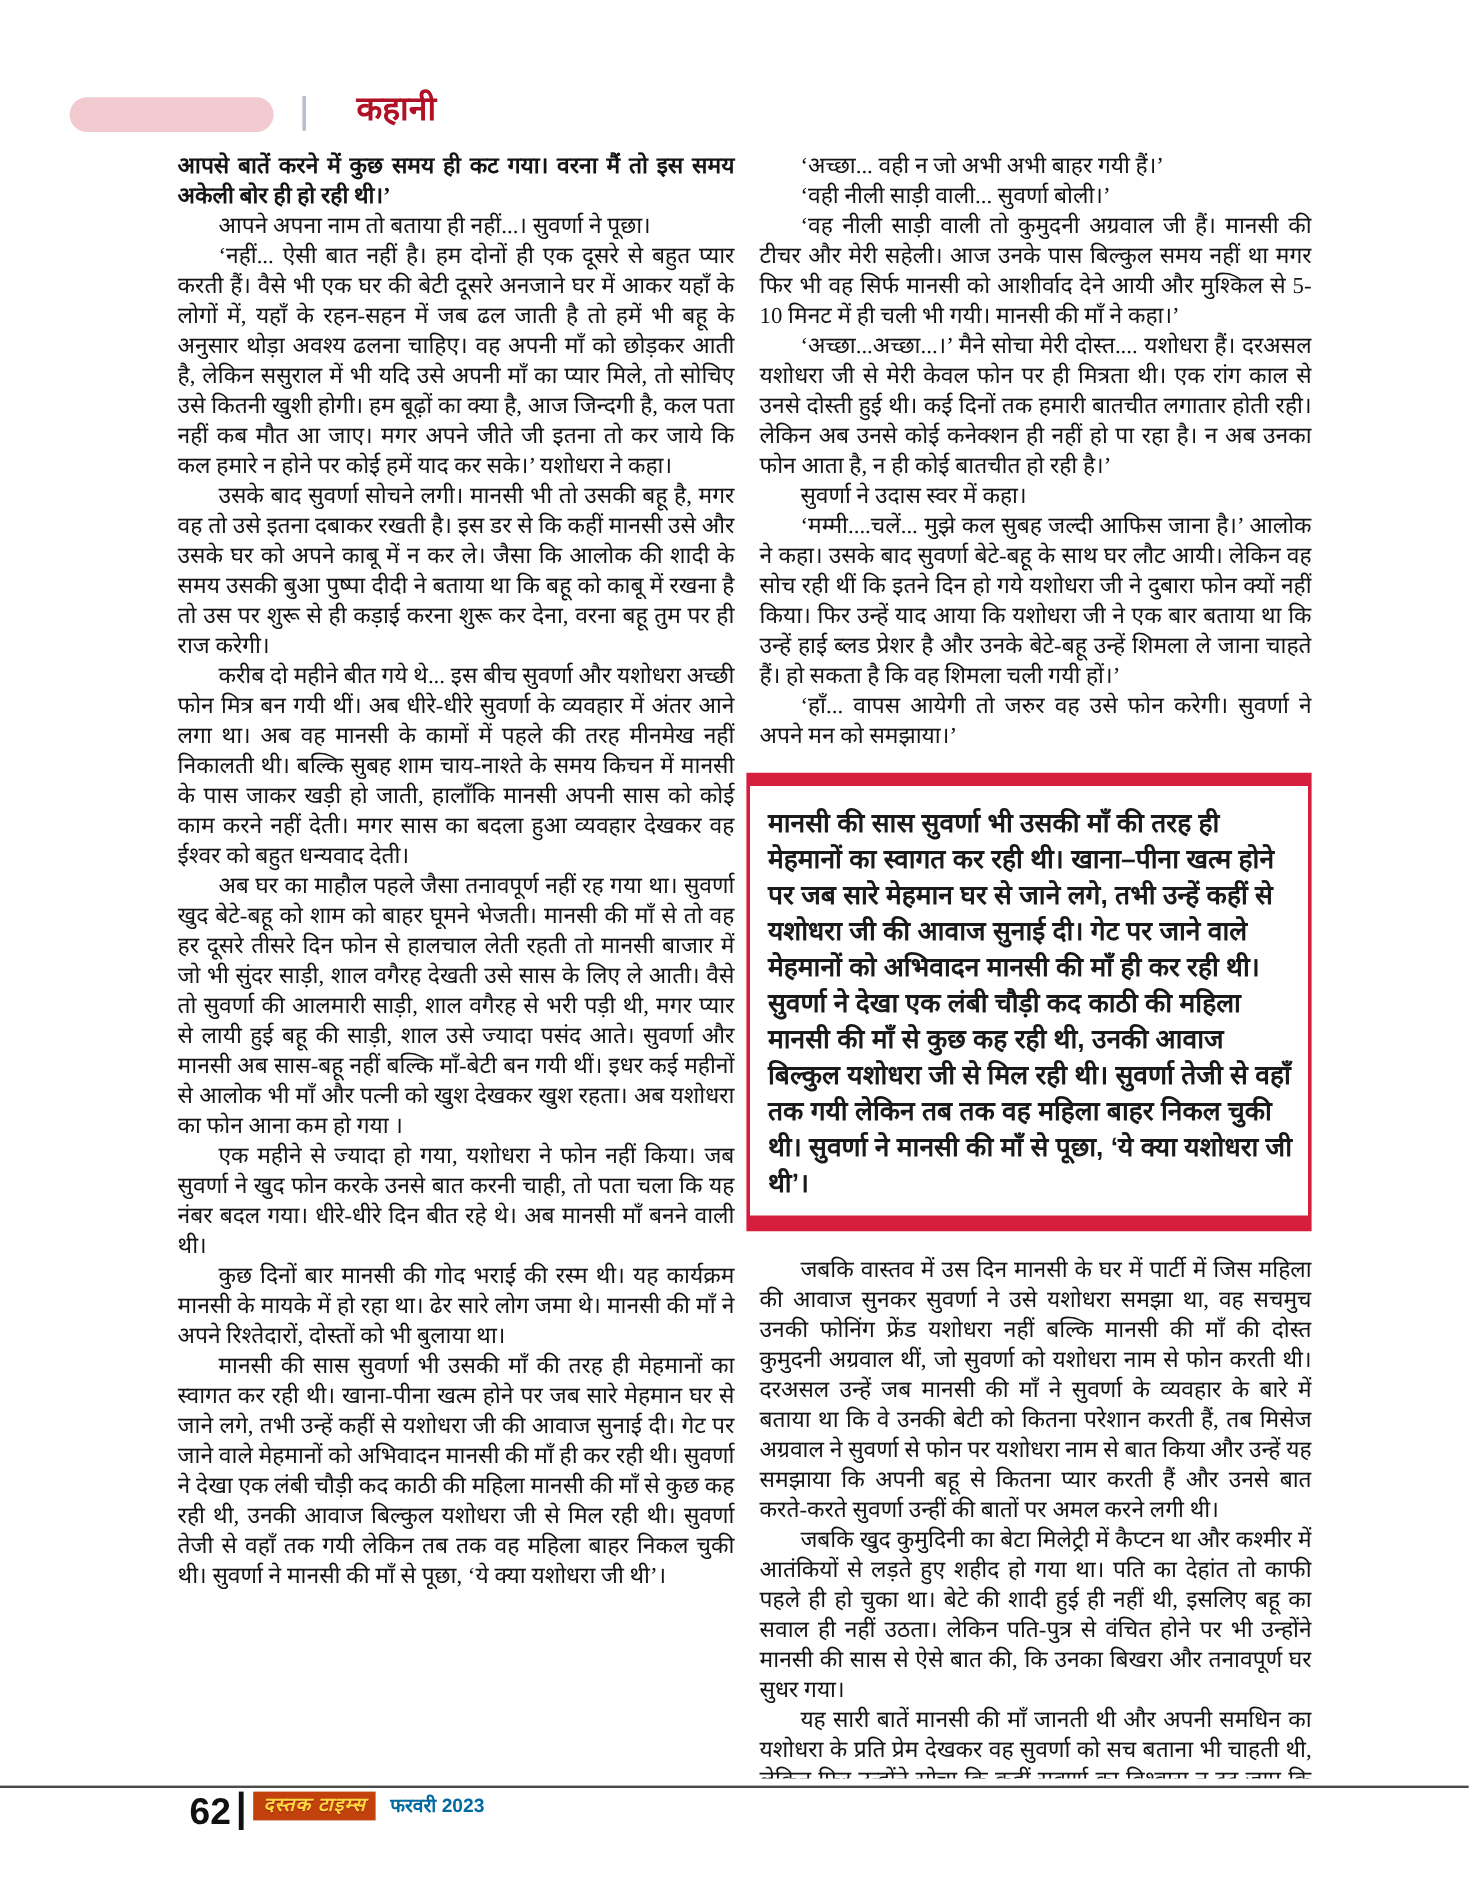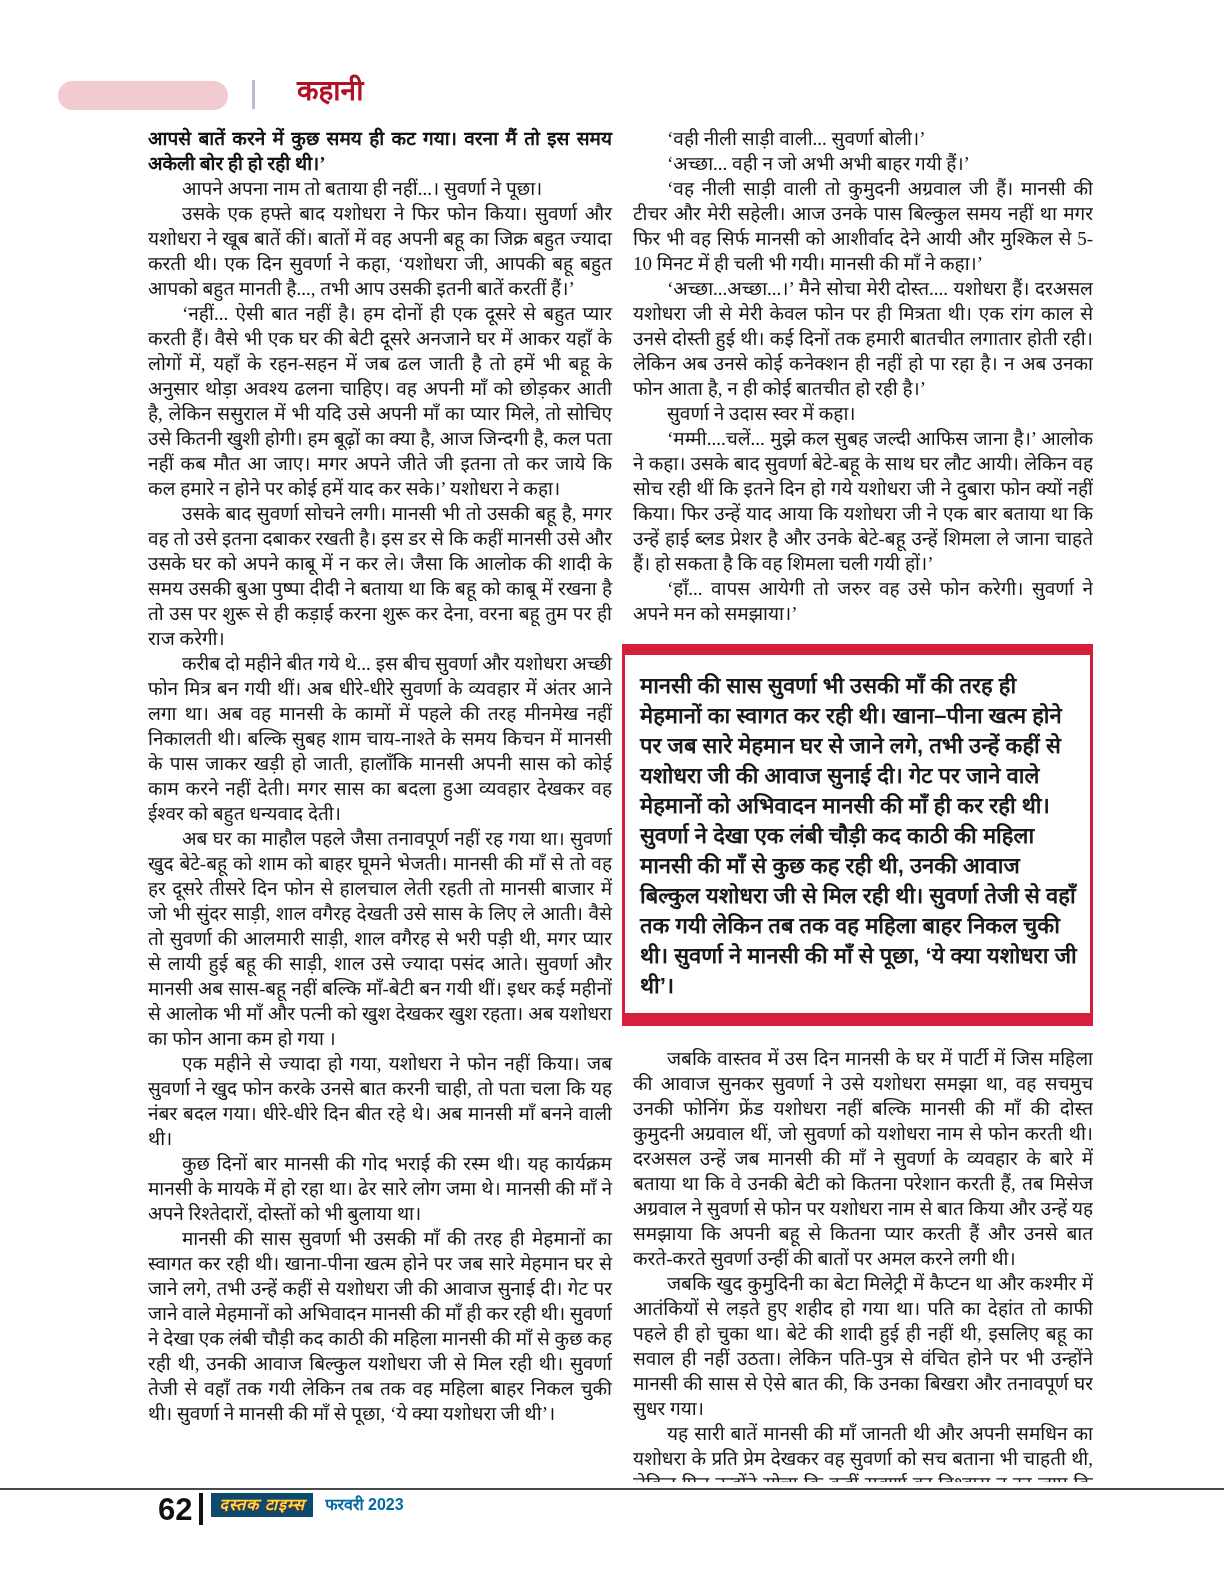--- a/index.html
+++ b/index.html
@@ -76,21 +76,21 @@
   }
   .page-number {
     font-size: 31px; font-weight: bold; color: #111111; line-height: 34px;
   }
   .footer-vbar {
     width: 4px; height: 32px; background: #111111;
     margin-left: 7px; margin-right: 8px;
   }
   .magazine-logo {
     display: inline-block;
-    background: #0c4a6e; color: #ffd83d;
+    background: #c2410c; color: #ffd83d;
     font-size: 16px; font-weight: bold; font-style: italic;
     line-height: 22px; padding: 1px 8px;
     letter-spacing: 1px;
     text-shadow: 0 1px 0 #8b1a1a;
   }
   .issue-date {
     margin-left: 12px;
     font-size: 16px; font-weight: bold; color: #0369a1;
   }
 </style>
@@ -103,34 +103,33 @@
     <span class="header-pill"></span>
     <span class="header-sep"></span>
     <h1 class="category">कहानी</h1>
   </div>
 
   <div class="columns">
 
     <div class="col left">
       <p class="para noindent">आपसे बातें करने में कुछ समय ही कट गया। वरना मैं तो इस समय अकेली बोर ही हो रही थी।’</p>
       <p class="para">आपने अपना नाम तो बताया ही नहीं...। सुवर्णा ने पूछा।</p>
-      <p class="para">उसके एक हफ्ते बाद यशोधरा ने फिर फोन किया। सुवर्णा और यशोधरा ने खूब बातें कीं। बातों में वह अपनी बहू का जिक्र बहुत ज्यादा करती थी। एक दिन सुवर्णा ने कहा, ‘यशोधरा जी, आपकी बहू बहुत आपको बहुत मानती है..., तभी आप उसकी इतनी बातें करतीं हैं।’</p>
       <p class="para">‘नहीं... ऐसी बात नहीं है। हम दोनों ही एक दूसरे से बहुत प्यार करती हैं। वैसे भी एक घर की बेटी दूसरे अनजाने घर में आकर यहाँ के लोगों में, यहाँ के रहन-सहन में जब ढल जाती है तो हमें भी बहू के अनुसार थोड़ा अवश्य ढलना चाहिए। वह अपनी माँ को छोड़कर आती है, लेकिन ससुराल में भी यदि उसे अपनी माँ का प्यार मिले, तो सोचिए उसे कितनी खुशी होगी। हम बूढ़ों का क्या है, आज जिन्दगी है, कल पता नहीं कब मौत आ जाए। मगर अपने जीते जी इतना तो कर जाये कि कल हमारे न होने पर कोई हमें याद कर सके।’ यशोधरा ने कहा।</p>
       <p class="para">उसके बाद सुवर्णा सोचने लगी। मानसी भी तो उसकी बहू है, मगर वह तो उसे इतना दबाकर रखती है। इस डर से कि कहीं मानसी उसे और उसके घर को अपने काबू में न कर ले। जैसा कि आलोक की शादी के समय उसकी बुआ पुष्पा दीदी ने बताया था कि बहू को काबू में रखना है तो उस पर शुरू से ही कड़ाई करना शुरू कर देना, वरना बहू तुम पर ही राज करेगी।</p>
       <p class="para">करीब दो महीने बीत गये थे... इस बीच सुवर्णा और यशोधरा अच्छी फोन मित्र बन गयी थीं। अब धीरे-धीरे सुवर्णा के व्यवहार में अंतर आने लगा था। अब वह मानसी के कामों में पहले की तरह मीनमेख नहीं निकालती थी। बल्कि सुबह शाम चाय-नाश्ते के समय किचन में मानसी के पास जाकर खड़ी हो जाती, हालाँकि मानसी अपनी सास को कोई काम करने नहीं देती। मगर सास का बदला हुआ व्यवहार देखकर वह ईश्वर को बहुत धन्यवाद देती।</p>
       <p class="para">अब घर का माहौल पहले जैसा तनावपूर्ण नहीं रह गया था। सुवर्णा खुद बेटे-बहू को शाम को बाहर घूमने भेजती। मानसी की माँ से तो वह हर दूसरे तीसरे दिन फोन से हालचाल लेती रहती तो मानसी बाजार में जो भी सुंदर साड़ी, शाल वगैरह देखती उसे सास के लिए ले आती। वैसे तो सुवर्णा की आलमारी साड़ी, शाल वगैरह से भरी पड़ी थी, मगर प्यार से लायी हुई बहू की साड़ी, शाल उसे ज्यादा पसंद आते। सुवर्णा और मानसी अब सास-बहू नहीं बल्कि माँ-बेटी बन गयी थीं। इधर कई महीनों से आलोक भी माँ और पत्नी को खुश देखकर खुश रहता। अब यशोधरा का फोन आना कम हो गया ।</p>
       <p class="para">एक महीने से ज्यादा हो गया, यशोधरा ने फोन नहीं किया। जब सुवर्णा ने खुद फोन करके उनसे बात करनी चाही, तो पता चला कि यह नंबर बदल गया। धीरे-धीरे दिन बीत रहे थे। अब मानसी माँ बनने वाली थी।</p>
       <p class="para">कुछ दिनों बार मानसी की गोद भराई की रस्म थी। यह कार्यक्रम मानसी के मायके में हो रहा था। ढेर सारे लोग जमा थे। मानसी की माँ ने अपने रिश्तेदारों, दोस्तों को भी बुलाया था।</p>
       <p class="para">मानसी की सास सुवर्णा भी उसकी माँ की तरह ही मेहमानों का स्वागत कर रही थी। खाना-पीना खत्म होने पर जब सारे मेहमान घर से जाने लगे, तभी उन्हें कहीं से यशोधरा जी की आवाज सुनाई दी। गेट पर जाने वाले मेहमानों को अभिवादन मानसी की माँ ही कर रही थी। सुवर्णा ने देखा एक लंबी चौड़ी कद काठी की महिला मानसी की माँ से कुछ कह रही थी, उनकी आवाज बिल्कुल यशोधरा जी से मिल रही थी। सुवर्णा तेजी से वहाँ तक गयी लेकिन तब तक वह महिला बाहर निकल चुकी थी। सुवर्णा ने मानसी की माँ से पूछा, ‘ये क्या यशोधरा जी थी’।</p>
 
     </div>
 
     <div class="col right">
+      <p class="para">‘अच्छा... वही न जो अभी अभी बाहर गयी हैं।’</p>
       <p class="para">‘वही नीली साड़ी वाली... सुवर्णा बोली।’</p>
-      <p class="para">‘अच्छा... वही न जो अभी अभी बाहर गयी हैं।’</p>
       <p class="para">‘वह नीली साड़ी वाली तो कुमुदनी अग्रवाल जी हैं। मानसी की टीचर और मेरी सहेली। आज उनके पास बिल्कुल समय नहीं था मगर फिर भी वह सिर्फ मानसी को आशीर्वाद देने आयी और मुश्किल से 5-10 मिनट में ही चली भी गयी। मानसी की माँ ने कहा।’</p>
       <p class="para">‘अच्छा...अच्छा...।’ मैने सोचा मेरी दोस्त.... यशोधरा हैं। दरअसल यशोधरा जी से मेरी केवल फोन पर ही मित्रता थी। एक रांग काल से उनसे दोस्ती हुई थी। कई दिनों तक हमारी बातचीत लगातार होती रही। लेकिन अब उनसे कोई कनेक्शन ही नहीं हो पा रहा है। न अब उनका फोन आता है, न ही कोई बातचीत हो रही है।’</p>
       <p class="para">सुवर्णा ने उदास स्वर में कहा।</p>
       <p class="para">‘मम्मी....चलें... मुझे कल सुबह जल्दी आफिस जाना है।’ आलोक ने कहा। उसके बाद सुवर्णा बेटे-बहू के साथ घर लौट आयी। लेकिन वह सोच रही थीं कि इतने दिन हो गये यशोधरा जी ने दुबारा फोन क्यों नहीं किया। फिर उन्हें याद आया कि यशोधरा जी ने एक बार बताया था कि उन्हें हाई ब्लड प्रेशर है और उनके बेटे-बहू उन्हें शिमला ले जाना चाहते हैं। हो सकता है कि वह शिमला चली गयी हों।’</p>
       <p class="para">‘हाँ... वापस आयेगी तो जरुर वह उसे फोन करेगी। सुवर्णा ने अपने मन को समझाया।’</p>
 
       <aside class="pullquote">
         <p class="pq-text">मानसी की सास सुवर्णा भी उसकी माँ की तरह ही मेहमानों का स्वागत कर रही थी। खाना–पीना खत्म होने पर जब सारे मेहमान घर से जाने लगे, तभी उन्हें कहीं से यशोधरा जी की आवाज सुनाई दी। गेट पर जाने वाले मेहमानों को अभिवादन मानसी की माँ ही कर रही थी। सुवर्णा ने देखा एक लंबी चौड़ी कद काठी की महिला मानसी की माँ से कुछ कह रही थी, उनकी आवाज बिल्कुल यशोधरा जी से मिल रही थी। सुवर्णा तेजी से वहाँ तक गयी लेकिन तब तक वह महिला बाहर निकल चुकी थी। सुवर्णा ने मानसी की माँ से पूछा, ‘ये क्या यशोधरा जी थी’।</p>
       </aside>
 

